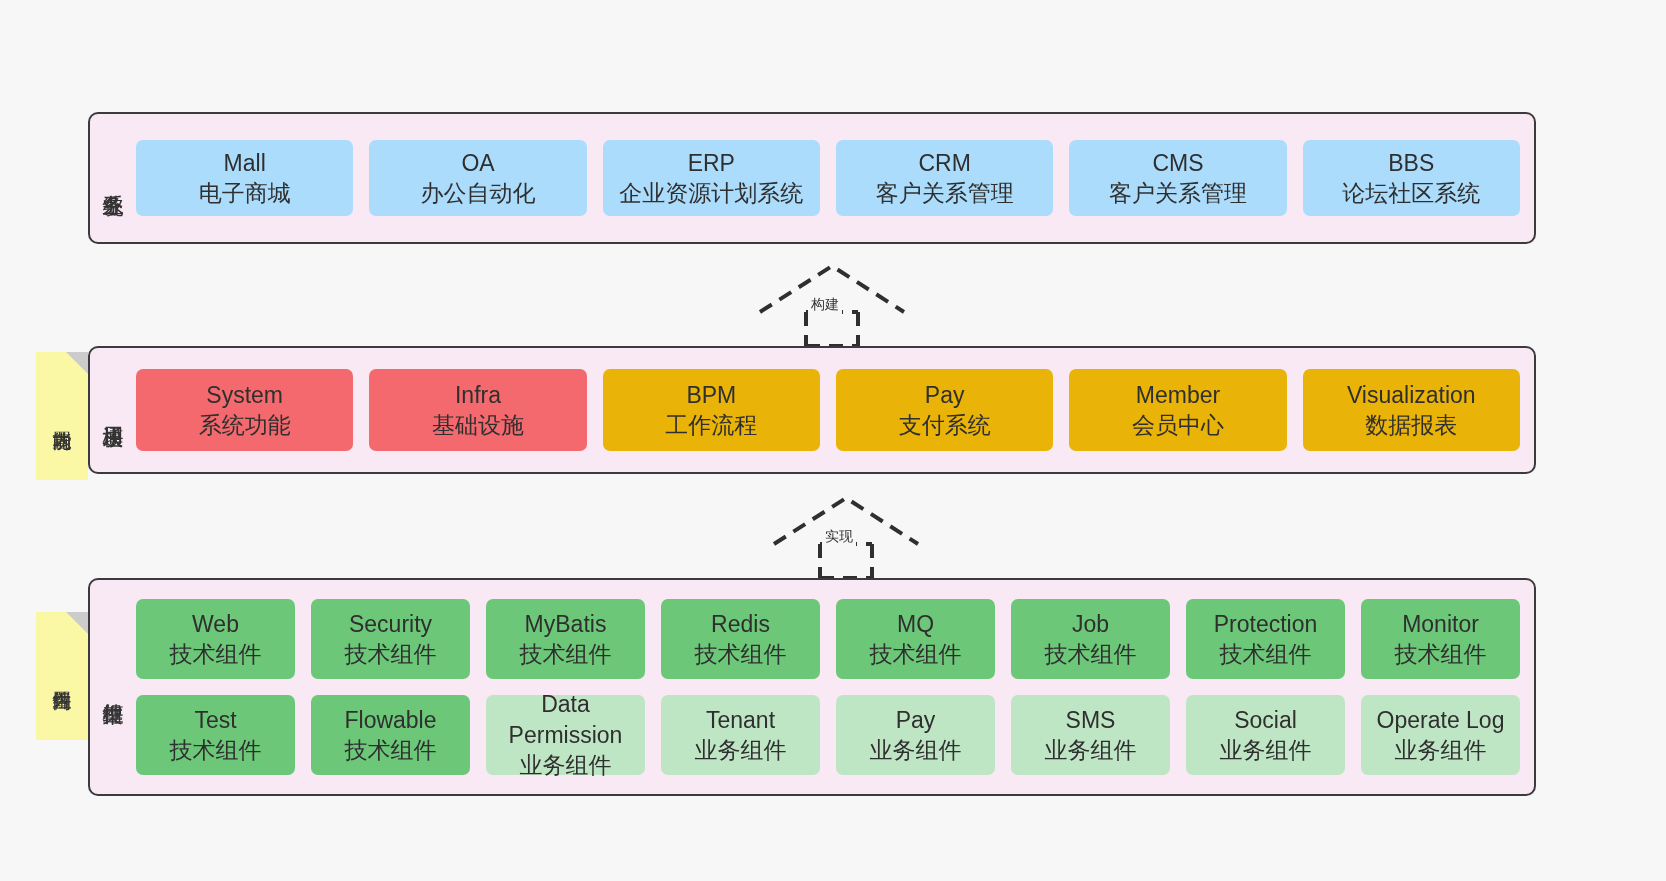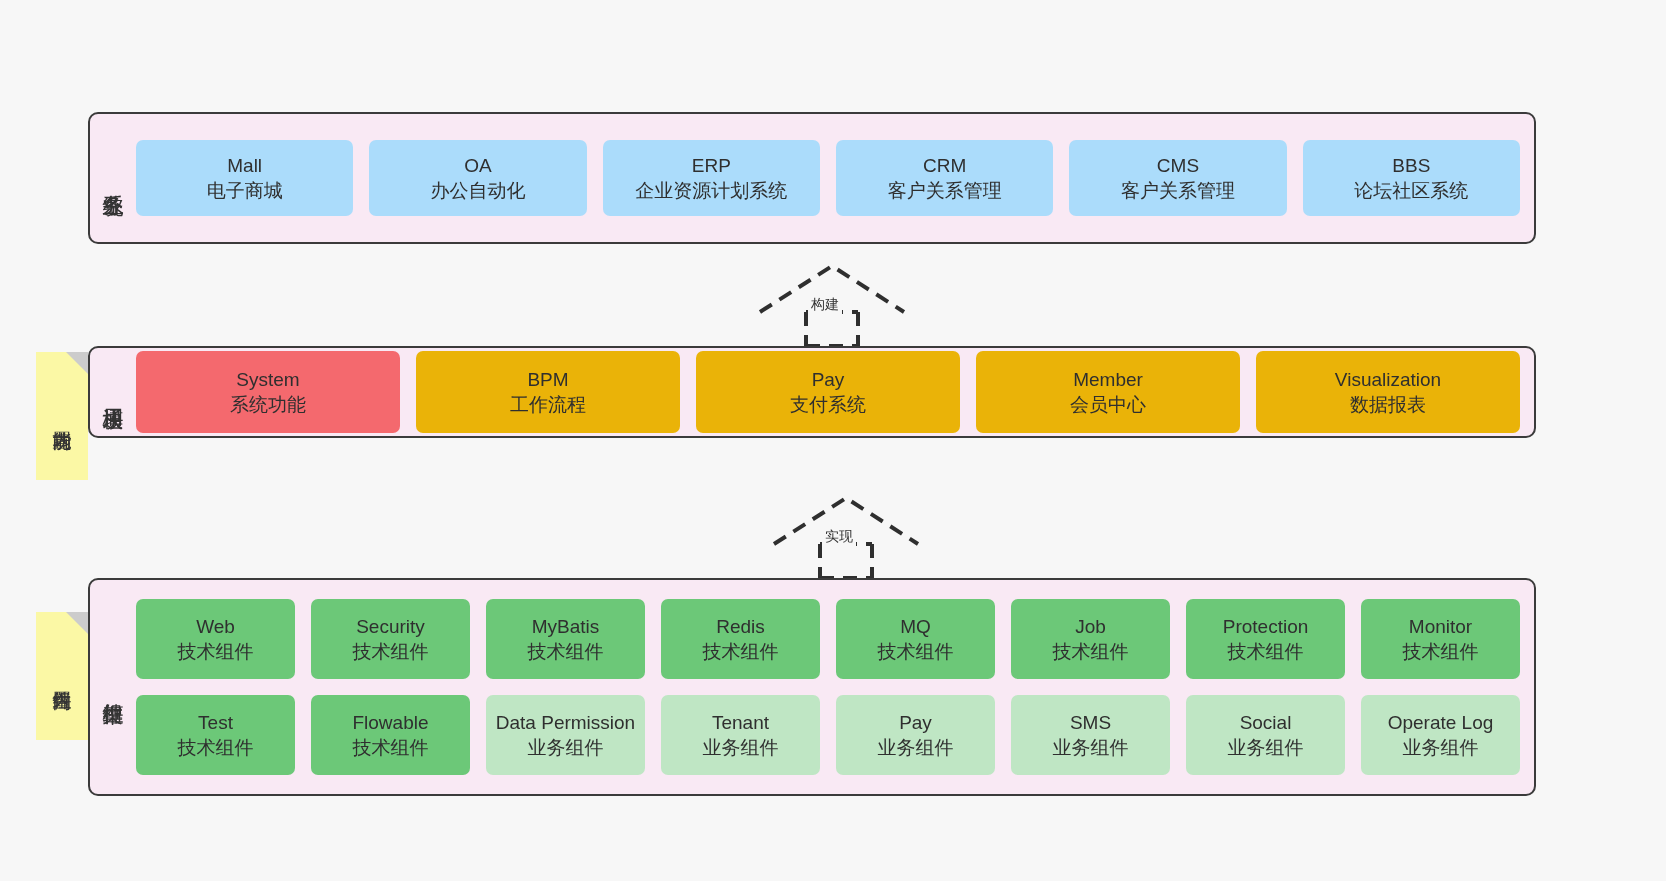--- a/index.html
+++ b/index.html
@@ -68,21 +68,21 @@
 
   
   .node {
     flex: 1 1 0;
     border-radius: 7px;
     display: flex;
     flex-direction: column;
     align-items: center;
     justify-content: center;
     text-align: center;
-    font-size: 19px;
+    font-size: 23px;
     line-height: 1.32;
     color: #2f2f2f;
     box-sizing: border-box;
     padding: 4px 6px;
     user-select: none;
   }
   .node .n-en { display: block; }
   .node .n-cn { display: block; }
 
   .blue    { background: #abdcfb; }
@@ -177,27 +177,31 @@
       <polyline points="54,54 106,54" fill="none" stroke="#2f2f2f" stroke-width="4" stroke-dasharray="14,9"></polyline>
       <polyline points="54,88 106,88" fill="none" stroke="#2f2f2f" stroke-width="4" stroke-dasharray="14,9"></polyline>
     </svg>
     <div class="arrow-label" style="left:56px; top:38px;">构建</div>
   </div>
 
   <div class="note" style="left:36px; top:352px; width:52px; height:128px;">
     <span>内置功能</span>
   </div>
 
-  <div class="layer" id="layer-1" style="left:88px; top:346px; width:1448px; height:92px;">
+  <div class="layer" id="layer-1" style="left:88px; top:346px; width:1448px; height:128px;">
     <div class="layer-title">通用模块</div>
     <div class="layer-body">
       <div class="row" style="height:82px;">
         <div class="node red">
           <span class="n-en">System</span>
           <span class="n-cn">系统功能</span>
+        </div>
+        <div class="node red">
+          <span class="n-en">Infra</span>
+          <span class="n-cn">基础设施</span>
         </div>
         <div class="node pinkbox">
           <span class="n-en">BPM</span>
           <span class="n-cn">工作流程</span>
         </div>
         <div class="node pinkbox">
           <span class="n-en">Pay</span>
           <span class="n-cn">支付系统</span>
         </div>
         <div class="node pinkbox">

